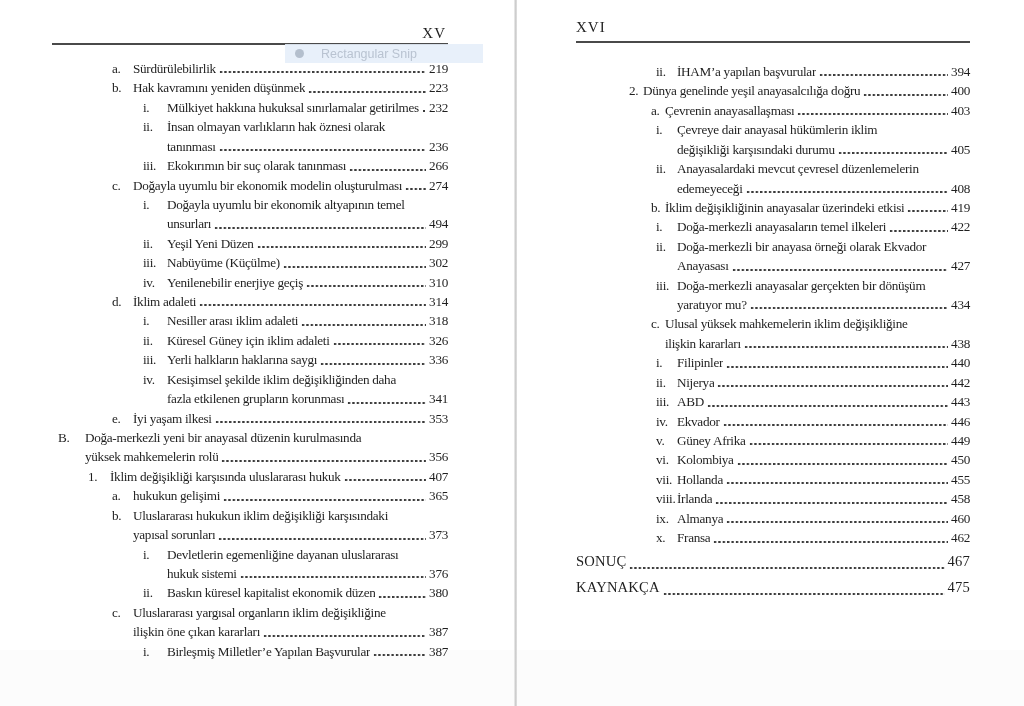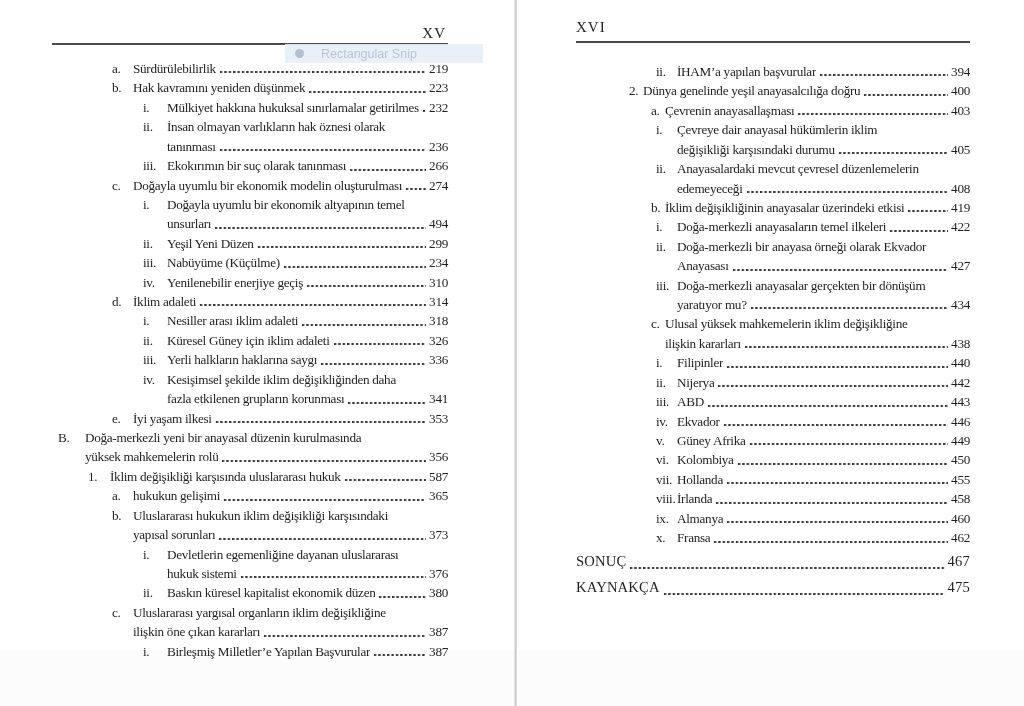--- a/index.html
+++ b/index.html
@@ -167,21 +167,21 @@
                 <span class="pg">299</span>
               </div>
             </div>
           </div>
           <div class="entry roman">
             <span class="mk">iii.</span>
             <div class="ct">
               <div class="ln last">
                 <span class="txt">Nabüyüme (Küçülme)</span>
                 <span class="leader"></span>
-                <span class="pg">234</span>
+                <span class="pg">302</span>
               </div>
             </div>
           </div>
           <div class="entry roman">
             <span class="mk">iv.</span>
             <div class="ct">
               <div class="ln last">
                 <span class="txt">Yenilenebilir enerjiye geçiş</span>
                 <span class="leader"></span>
                 <span class="pg">310</span>
@@ -259,21 +259,21 @@
                 <span class="pg">356</span>
               </div>
             </div>
           </div>
           <div class="entry num">
             <span class="mk">1.</span>
             <div class="ct">
               <div class="ln last">
                 <span class="txt">İklim değişikliği karşısında uluslararası hukuk</span>
                 <span class="leader"></span>
-                <span class="pg">587</span>
+                <span class="pg">407</span>
               </div>
             </div>
           </div>
           <div class="entry letter">
             <span class="mk">a.</span>
             <div class="ct">
               <div class="ln last">
                 <span class="txt">hukukun gelişimi</span>
                 <span class="leader"></span>
                 <span class="pg">365</span>

